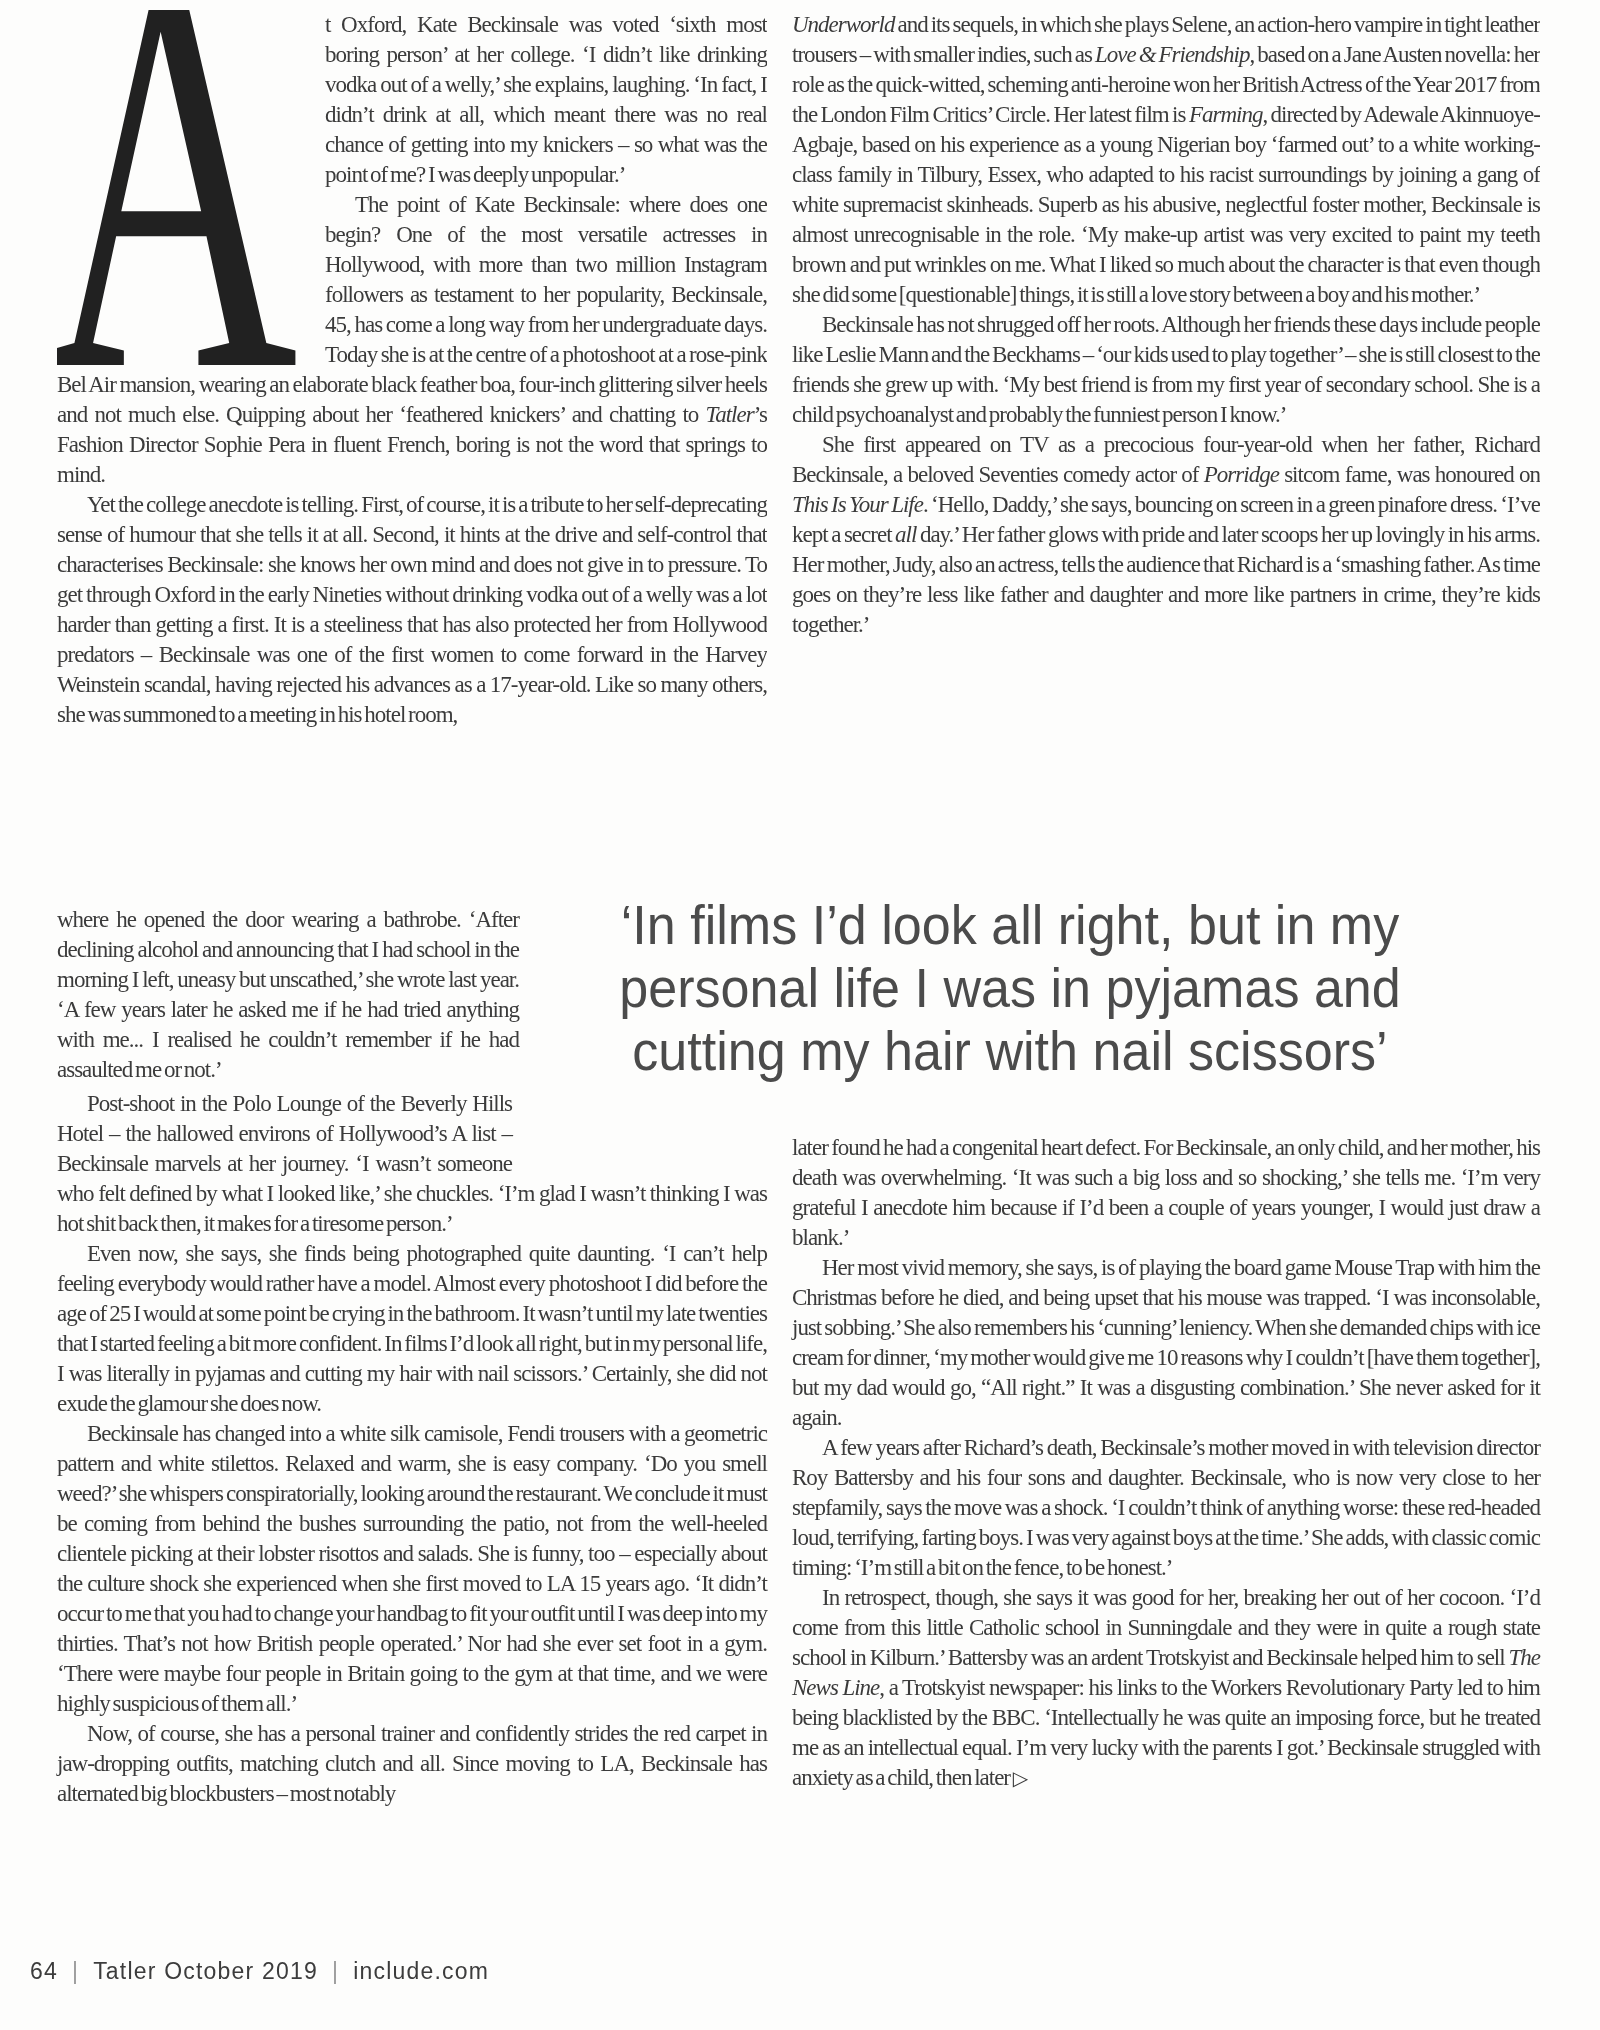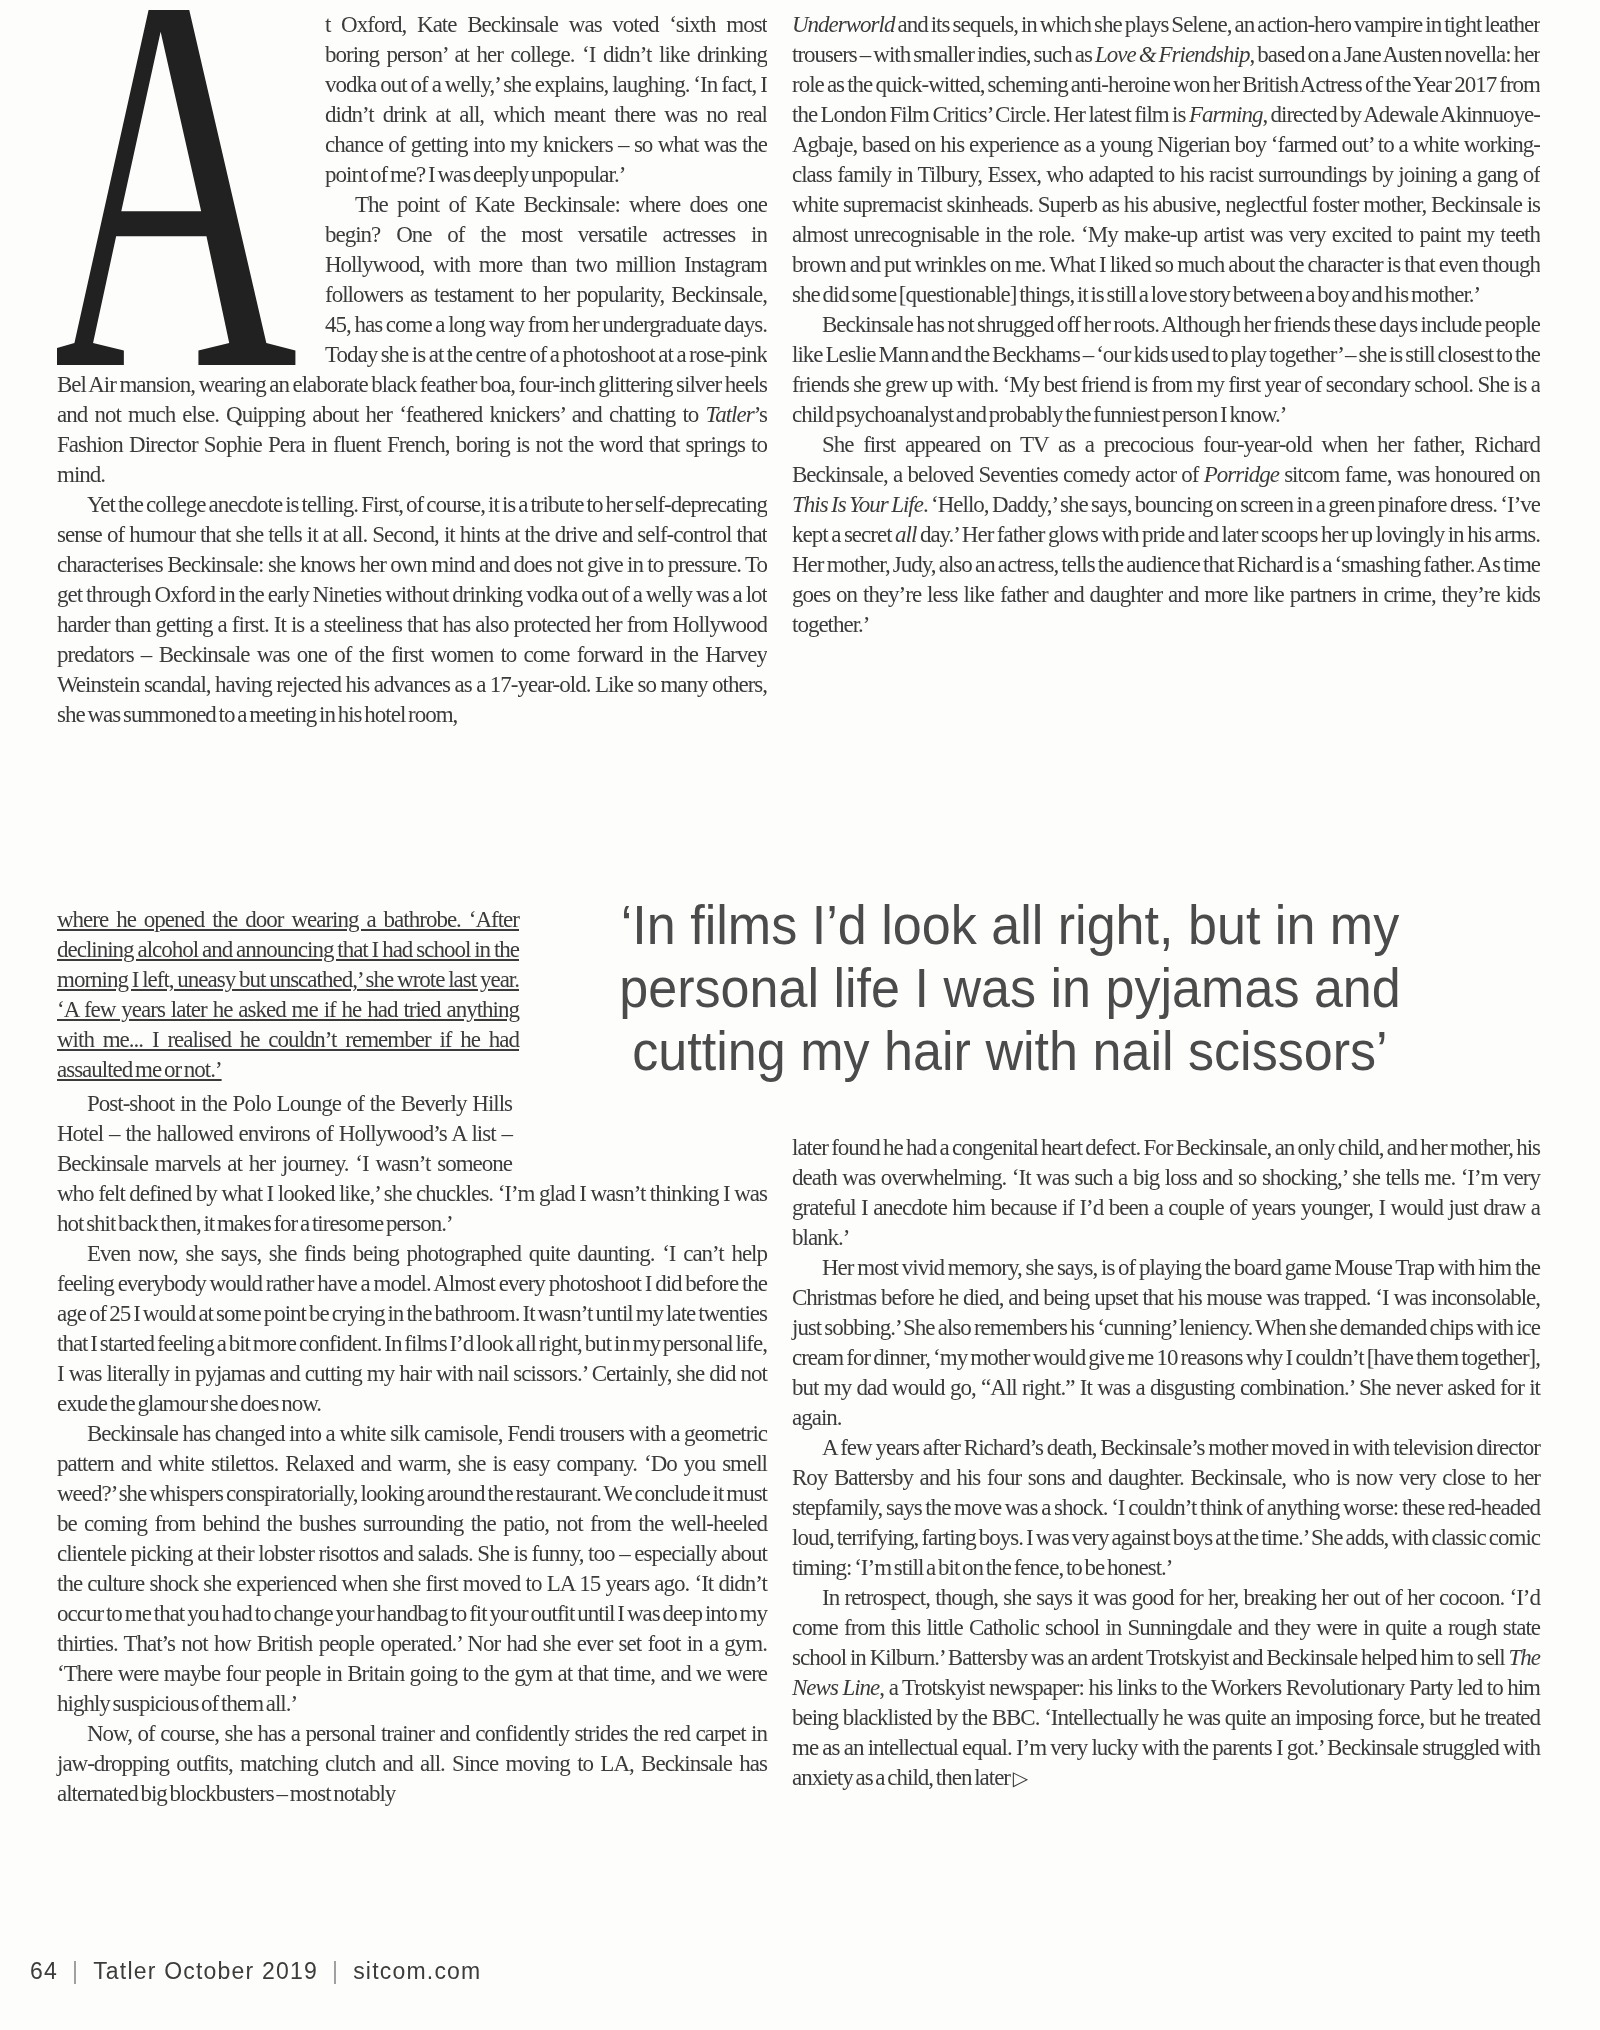--- a/index.html
+++ b/index.html
@@ -19,21 +19,21 @@
     word-spacing:-2px;
     text-align:justify;
   }
   .body-text p{margin:0;padding:0;}
   .body-text p.ind{text-indent:30px;}
   .i{font-style:italic;margin-top:35px;}
   .arrow{font-family:"DejaVu Sans","Liberation Sans",sans-serif;font-size:20px;letter-spacing:0;}
 
   
   #left-top{position:absolute;left:57px;top:10px;width:710px;height:897px;overflow:hidden;}
-  #left-mid{position:absolute;left:57px;top:905px;width:462px;text-decoration:underline;}
+  #left-mid{position:absolute;left:57px;top:905px;width:462px;}
   #left-bottom{position:absolute;left:57px;top:1089px;width:710px;}
   #right-top{position:absolute;left:792px;top:10px;width:748px;height:1118px;overflow:hidden;}
   #right-bottom{position:absolute;left:792px;top:1133px;width:748px;}
 
   
   .dropcap-float{
     float:left;
     width:252px;height:350px;
     margin-right:16px;
     position:relative;
@@ -117,16 +117,16 @@
     <p class="ind"><span>In retrospect, though, she says it was good for her, breaking her out of her cocoon. ‘I’d come from this little Catholic school in Sunningdale and they were in quite a rough state school in Kilburn.’ Battersby was an ardent Trotskyist and Beckinsale helped him to sell </span><span class="i">The News Line</span><span>, a Trotskyist newspaper: his links to the Workers Revolutionary Party led to him being blacklisted by the BBC. ‘Intellectually he was quite an imposing force, but he treated me as an intellectual equal. I’m very lucky with the parents I got.’ Beckinsale struggled with anxiety as a child, then later </span><span class="arrow">▷</span></p>
   </div>
 
   <div id="pull-quote">
     <div class="ql">‘In films I’d look all right, but in my</div>
     <div class="ql">personal life I was in pyjamas and</div>
     <div class="ql">cutting my hair with nail scissors’</div>
   </div>
 
   <div id="footer">
-    <span>64</span><span class="sep">|</span><span>Tatler October 2019</span><span class="sep">|</span><span>sitcom.com</span>
+    <span>64</span><span class="sep">|</span><span>Tatler October 2019</span><span class="sep">|</span><span>include.com</span>
   </div>
 
 </div>
 
 </body></html>

